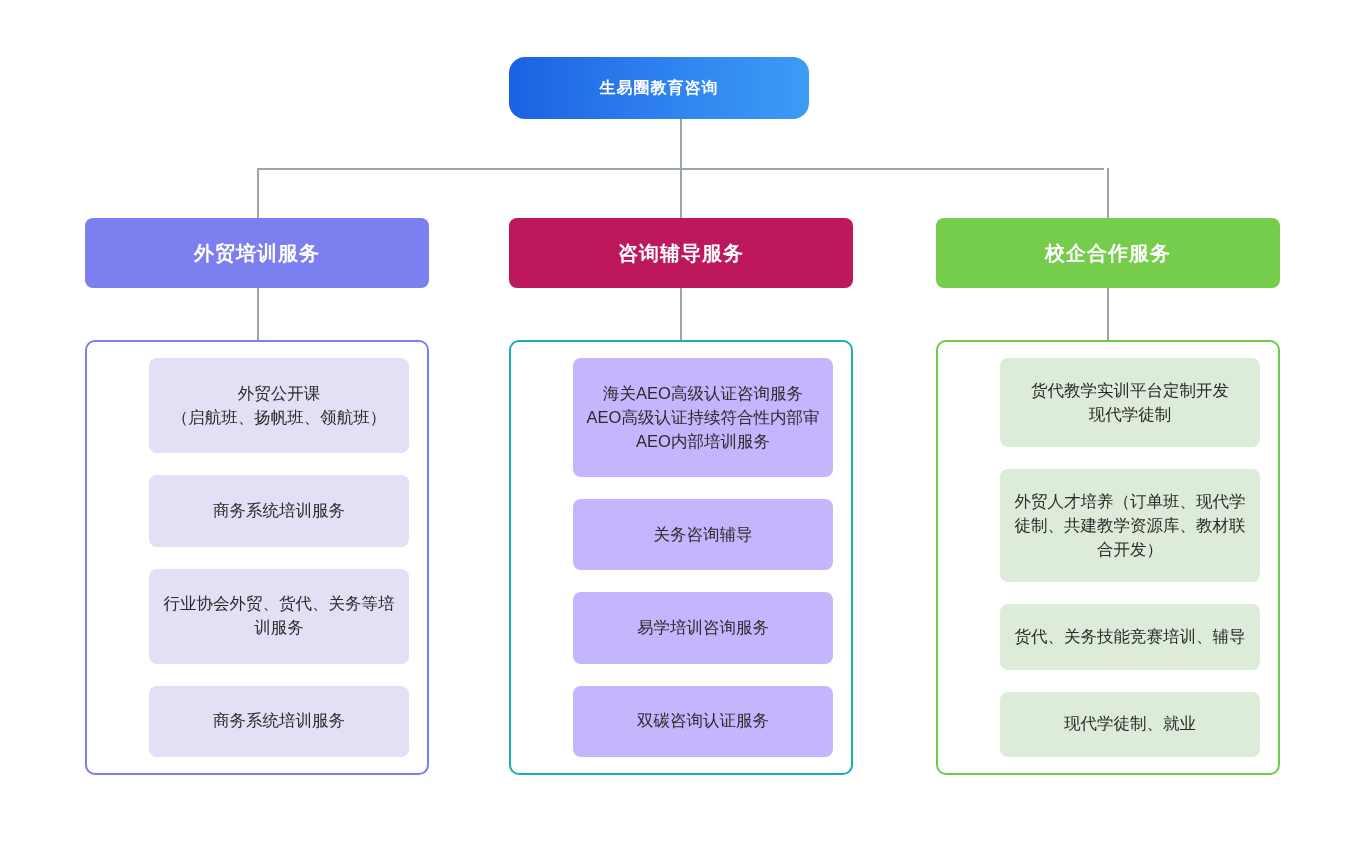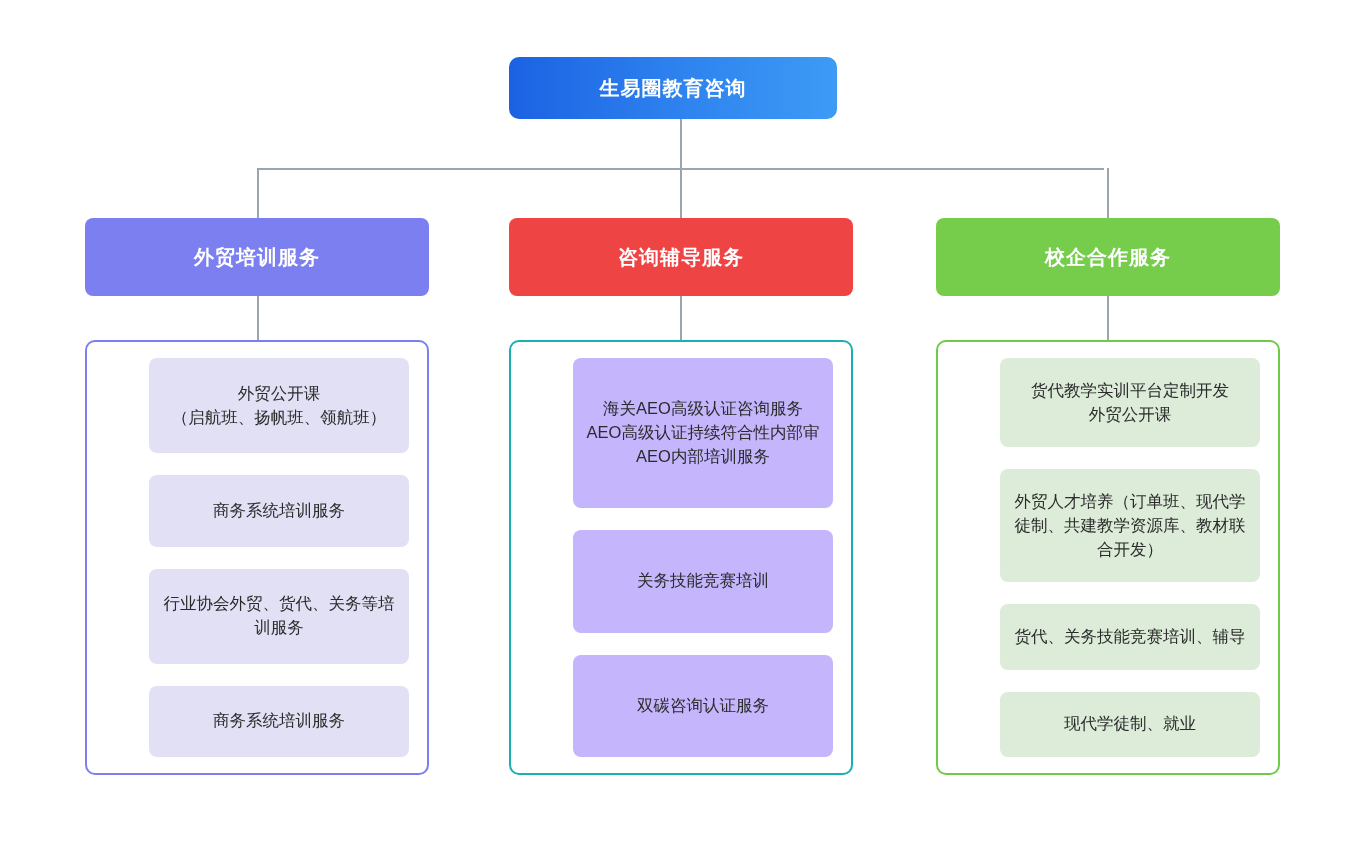--- a/index.html
+++ b/index.html
@@ -25,39 +25,39 @@
     background: #9aa5ad;
   }
   .v-line { width: 1.5px; }
   .h-line { height: 1.5px; }
 
   
   .root-node {
     position: absolute;
     left: 509px;
     top: 57px;
-    width: 328px;
+    width: 300px;
     height: 62px;
-    border-radius: 10px;
+    border-radius: 16px;
     background: linear-gradient(90deg, #1b62e3 0%, #2f84ef 55%, #3d9bf5 100%);
     display: flex;
     align-items: center;
     justify-content: center;
     color: #ffffff;
-    font-size: 20px;
+    font-size: 16px;
     font-weight: bold;
     letter-spacing: 1px;
   }
 
   
   .cat-header {
     position: absolute;
     top: 218px;
     width: 344px;
-    height: 78px;
+    height: 70px;
     border-radius: 8px;
     display: flex;
     align-items: center;
     justify-content: center;
     color: #ffffff;
     font-size: 20px;
     font-weight: bold;
     letter-spacing: 1px;
   }
 
@@ -95,21 +95,21 @@
   .col-1 { left: 85px; }
   .col-2 { left: 509px; }
   .col-3 { left: 936px; }
 
   
   .hdr-purple { background: #7b7ff0; }
   .box-purple { border-color: #7b7ff0; }
   .item-purple { background: #e2e0f5; }
 
   
-  .hdr-teal { background: #ef4444; }
+  .hdr-teal { background: #be185d; }
   .box-teal { border-color: #1aafb0; }
   .item-teal { background: #c4b5fd; }
 
   
   .hdr-green { background: #76c council; }
   .hdr-green { background: #76cc4b; text-align: center; }
   .box-green { border-color: #6ecb4a; }
   .item-green { background: #dcecd9; }
 </style>
 </head>
@@ -142,28 +142,29 @@
     <div class="item-box item-purple">商务系统培训服务</div>
   </div>
 
   <div class="cat-header hdr-teal col-2">
     <span>咨询辅导服务</span>
   </div>
   <div class="cat-container box-teal col-2">
     <div class="item-box item-teal">海关AEO高级认证咨询服务
 AEO高级认证持续符合性内部审
 AEO内部培训服务</div>
-    <div class="item-box item-teal">关务技能竞赛培训</div>
+    <div class="item-box item-teal">关务咨询辅导</div>
+    <div class="item-box item-teal">易学培训咨询服务</div>
     <div class="item-box item-teal">双碳咨询认证服务</div>
   </div>
 
   <div class="cat-header hdr-green col-3">
     <span>校企合作服务</span>
   </div>
   <div class="cat-container box-green col-3">
     <div class="item-box item-green">货代教学实训平台定制开发
-外贸公开课</div>
+现代学徒制</div>
     <div class="item-box item-green">外贸人才培养（订单班、现代学徒制、共建教学资源库、教材联合开发）</div>
     <div class="item-box item-green">货代、关务技能竞赛培训、辅导</div>
     <div class="item-box item-green">现代学徒制、就业</div>
   </div>
 
 </div>
 
 </body></html>

